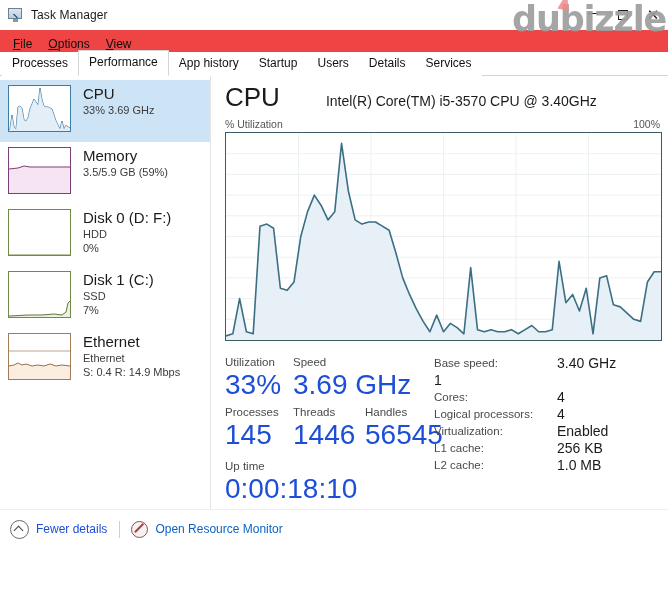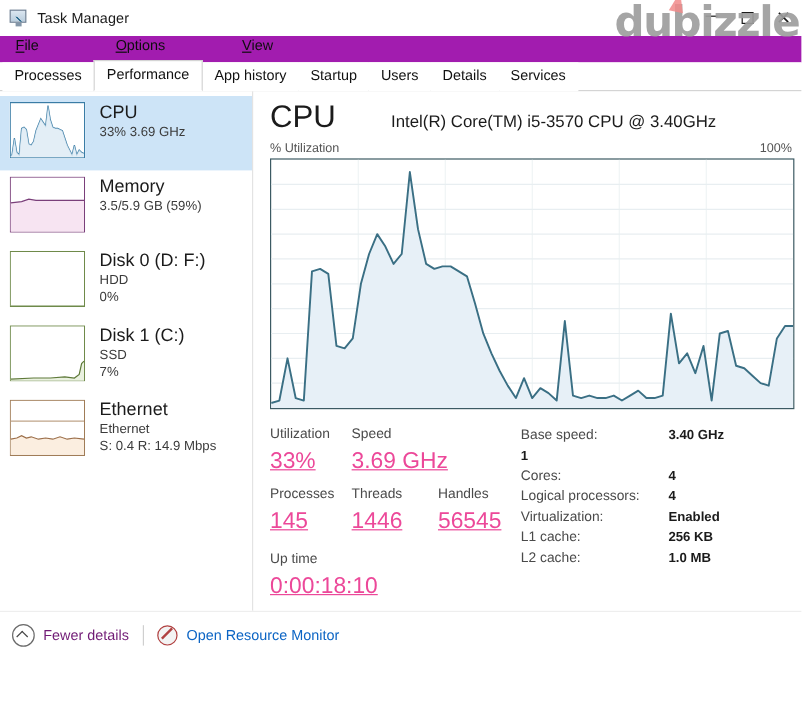--- a/index.html
+++ b/index.html
@@ -128,25 +128,24 @@
     border-right: 6px solid transparent;
     border-bottom: 17px solid #f08080;
     transform: rotate(12deg);
     opacity: .85;
   }
 
   
   .menubar {
     height: 22px;
     display: flex;
-    align-items: flex-start;
+    align-items: flex-end;
     padding-left: 5px;
-    background: #a21caf;
-    flex: none;
-    gap: 48px;
+    background: #ef4444;
+    flex: none;
   }
   .menuitem {
     font-size: 12px;
     color: #0d0d0d;
     padding: 1px 8px;
   }
   .menuitem u { text-decoration: underline; }
 
   
   .tabstrip {
@@ -299,67 +298,65 @@
   .stat-cell.c1 { width: 68px; }
   .stat-cell.c2 { width: 72px; }
   .stat-cell.c3 { width: 65px; }
   .stat-label {
     font-size: 11.5px;
     color: #4a4a4a;
     line-height: 16px;
     white-space: nowrap;
   }
   .stat-value {
-    font-size: 19px;
-    color: #ec4899;
+    font-size: 28px;
+    color: #1d4ed8;
     line-height: 30px;
     white-space: nowrap;
     margin-bottom: 4px;
-    text-decoration: underline;
   }
   .uptime-label { margin-top: 4px; }
 
   .stats-right {
     flex: 1;
     padding-left: 4px;
     padding-top: 1px;
   }
   .spec-row {
     display: flex;
     line-height: 17px;
   }
   .spec-key {
     width: 123px;
     flex: none;
     font-size: 11.5px;
     color: #4a4a4a;
     white-space: nowrap;
   }
   .spec-val {
-    font-size: 11px;
+    font-size: 14px;
     color: #1b1b1b;
     white-space: nowrap;
-    font-weight: bold;
   }
 
   
   .statusbar {
     height: 38px;
     flex: none;
     display: flex;
     align-items: center;
     padding-left: 10px;
     background: #ffffff;
     border-top: 1px solid #eeeeee;
   }
   .fewer {
     display: flex;
     align-items: center;
     font-size: 12px;
-    color: #701a75;
+    color: #1d4ed8;
   }
   .chev-circle {
     width: 17px; height: 17px;
     border: 1px solid #6b6b6b;
     border-radius: 50%;
     margin-right: 7px;
     position: relative;
     flex: none;
   }
   .chev-circle:after {

